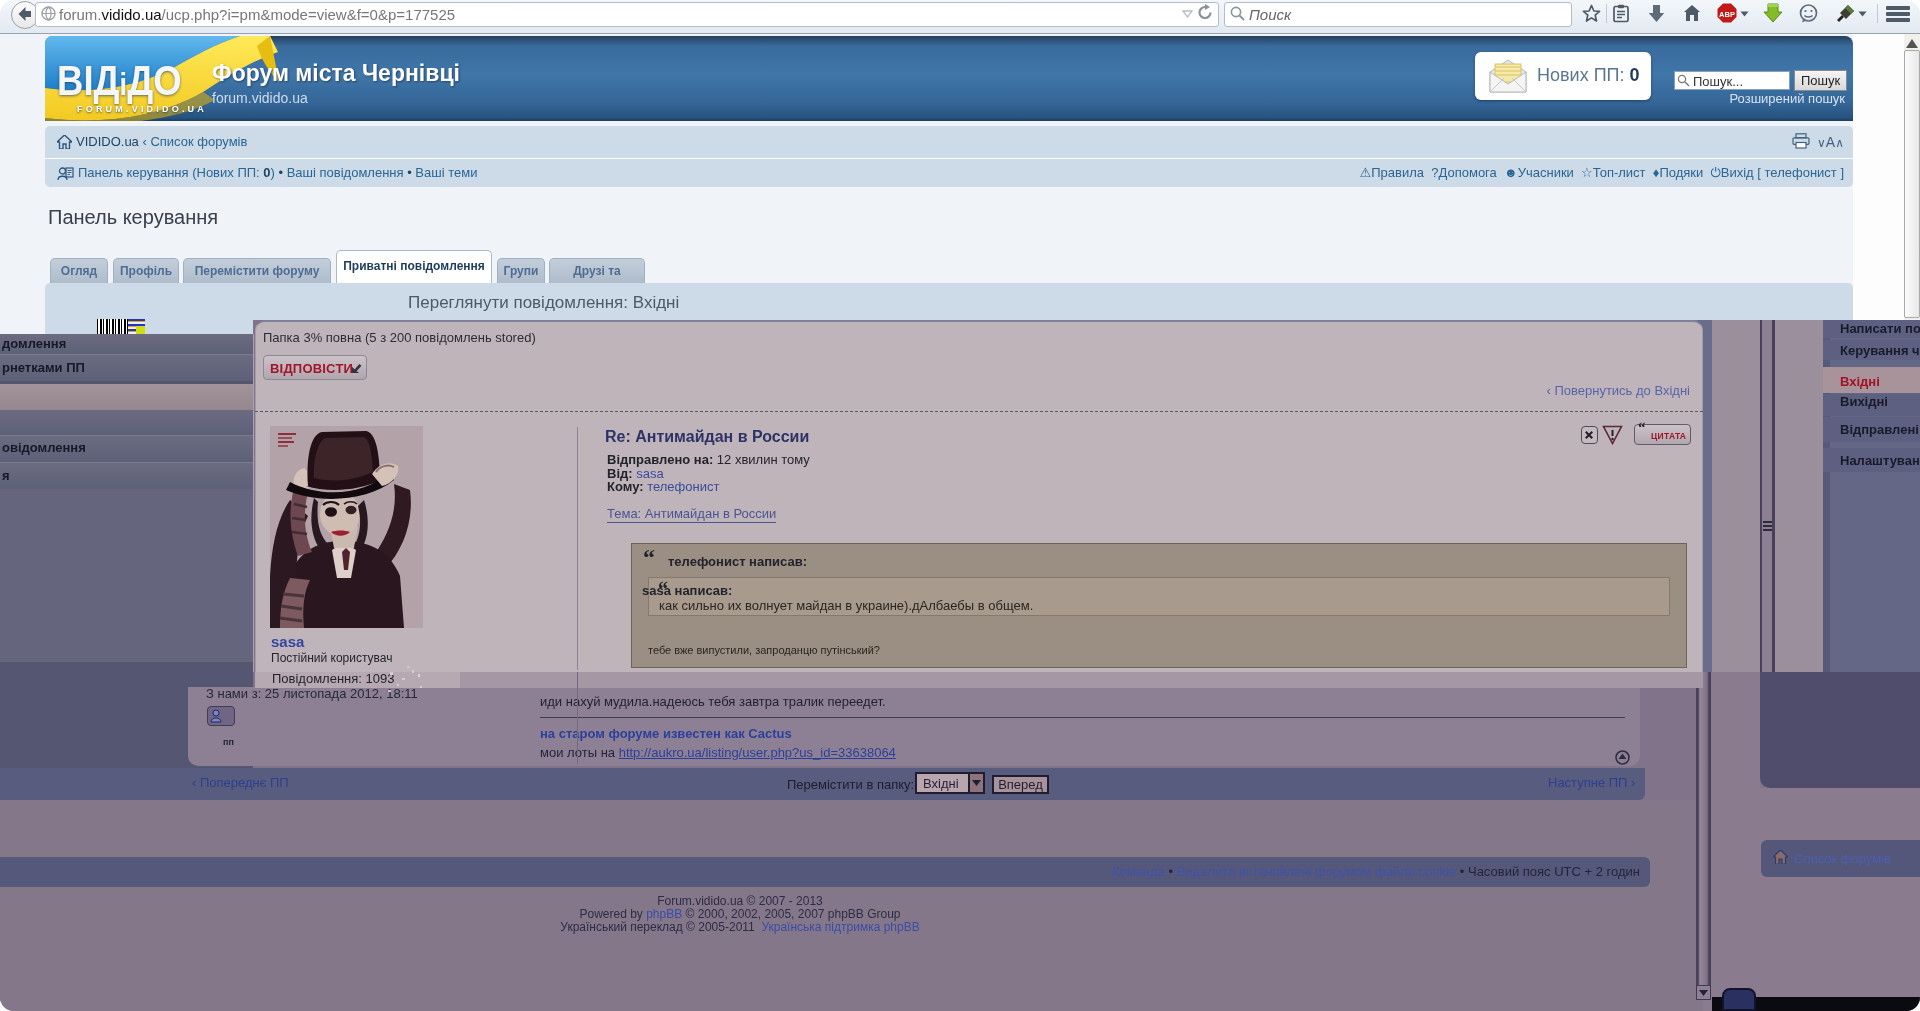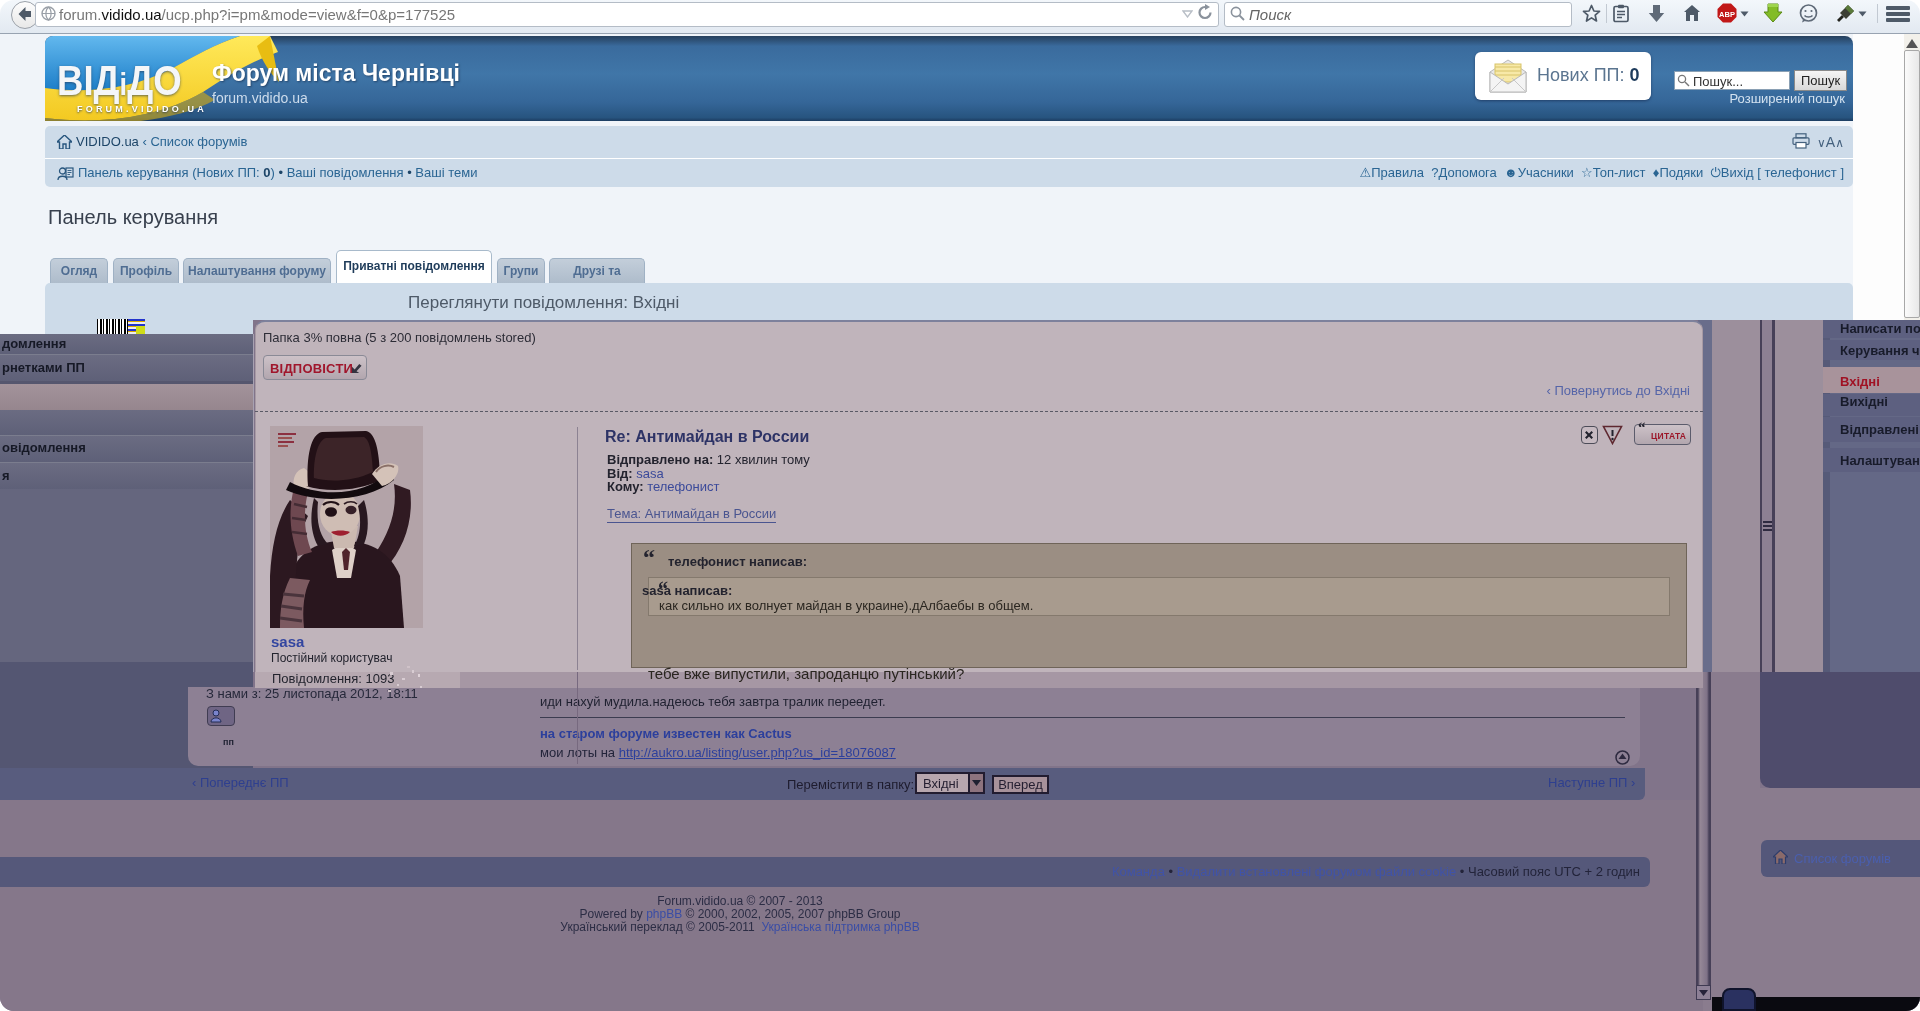--- a/index.html
+++ b/index.html
@@ -169,21 +169,21 @@
   <div class="ab" style="left:33px;top:39px;font-size:13px;color:#2a6593;">Панель керування (Нових ПП: <span style="color:#1d4568;font-weight:bold;">0</span>) <span style="color:#1d4568;">•</span> Ваші повідомлення <span style="color:#1d4568;">•</span> Ваші теми</div>
 
   <div class="ab" style="left:1290px;top:39px;width:509px;font-size:13px;color:#2a6593;text-align:right;">⚠Правила &nbsp;?Допомога &nbsp;☻Учасники &nbsp;☆Топ-лист &nbsp;♦Подяки &nbsp;⏻Вихід [ телефонист ]</div>
 </div>
 
 <div class="ab" style="left:48px;top:206px;font-size:20px;color:#38404e;">Панель керування</div>
 
 <div class="ab" id="tabs" style="left:0;top:250px;width:1920px;height:33px;">
   <div class="ab tab" style="left:50px;top:8px;width:58px;">Огляд</div>
   <div class="ab tab" style="left:113px;top:8px;width:66px;">Профіль</div>
-  <div class="ab tab" style="left:183px;top:8px;width:148px;">Налаштування форуму</div>
+  <div class="ab tab" style="left:183px;top:8px;width:148px;">Перемістити форуму</div>
   <div class="ab" style="left:336px;top:0px;width:156px;height:33px;background:#fff;border:1px solid #a8bacb;border-bottom:none;border-radius:5px 5px 0 0;box-sizing:border-box;font-size:12px;font-weight:bold;color:#1f3c5a;text-align:center;line-height:30px;">Приватні повідомлення</div>
   <div class="ab tab" style="left:497px;top:8px;width:48px;">Групи</div>
   <div class="ab tab" style="left:549px;top:8px;width:96px;">Друзі та Недруги</div>
 </div>
 
 <div class="ab" style="left:45px;top:283px;width:1808px;height:37px;background:#cddbe9;border-radius:5px 5px 0 0;"></div>
 <div class="ab" style="left:45px;top:320px;width:210px;height:14px;background:#cddbe9;"></div>
 <div class="ab" style="left:408px;top:293px;font-size:17px;color:#4e5a68;">Переглянути повідомлення: Вхідні</div>
 
 <div class="ab" style="left:0;top:334px;width:253px;height:677px;background:#80728a;"></div>
@@ -220,21 +220,21 @@
 <div class="ab" style="left:207px;top:706px;width:28px;height:20px;background:#6f6584;border:1px solid #403c52;border-radius:4px;box-sizing:border-box;"></div>
 <svg class="ab" style="left:210px;top:709px;" width="13" height="14" viewBox="0 0 13 14">
       <circle cx="6" cy="4" r="3" fill="#7a84cc" stroke="#232c54" stroke-width="1"></circle>
       <path d="M1 13 C1 7.5 11 7.5 11 13 Z" fill="#7a84cc" stroke="#232c54" stroke-width="1"></path>
     </svg>
 <div class="ab" style="left:223px;top:709px;font-size:9px;font-weight:bold;color:#1e2030;margin-top:28px;">пп</div>
 
 <div class="ab" style="left:540px;top:694px;font-size:13px;color:#1f2030;">иди нахуй мудила.надеюсь тебя завтра тралик переедет.</div>
 <div class="ab" style="left:540px;top:717px;width:1085px;height:1px;background:#3c3c50;"></div>
 <div class="ab" style="left:540px;top:726px;font-size:13px;font-weight:bold;color:#2c3f9c;">на старом форуме известен как Cactus</div>
-<div class="ab" style="left:540px;top:745px;font-size:13px;color:#23243a;">мои лоты на <span style="color:#2c3f9c;text-decoration:underline;">http://aukro.ua/listing/user.php?us_id=18076087</span></div>
+<div class="ab" style="left:540px;top:745px;font-size:13px;color:#23243a;">мои лоты на <span style="color:#2c3f9c;text-decoration:underline;">http://aukro.ua/listing/user.php?us_id=33638064</span></div>
 
 <svg class="ab" style="left:1615px;top:750px;" width="15" height="15" viewBox="0 0 15 15">
       <circle cx="7.5" cy="7.5" r="6.5" fill="#8d8094" stroke="#2e2a40" stroke-width="1.5"></circle>
       <path d="M7.5 3.5 L11.5 9 L3.5 9 Z" fill="#2e2a40"></path>
     </svg>
 
 <div class="ab" style="left:0;top:768px;width:1645px;height:32px;background:#585c7e;border-radius:0 0 6px 0;"></div>
 <div class="ab" style="left:192px;top:775px;font-size:13px;color:#2e3f8f;">‹ Попереднє ПП</div>
 <div class="ab" style="left:787px;top:777px;font-size:13px;color:#1e1c2e;">Перемістити в папку:</div>
 <div class="ab" style="left:915px;top:772px;width:70px;height:22px;background:#b7a6ae;border:2px solid #221c30;box-sizing:border-box;"></div>
@@ -383,18 +383,18 @@
 <div class="ab" style="left:607px;top:453px;font-size:13px;color:#23232e;line-height:13.5px;"><span class="b">Відправлено на:</span> 12 хвилин тому<br><span class="b">Від:</span> <span style="color:#3b4a9a;">sasa</span><br><span class="b">Кому:</span> <span style="color:#3b4a9a;">телефонист</span></div>
 <div class="ab" style="left:607px;top:506px;font-size:13px;color:#4a5590;border-bottom:1px solid #4a5590;padding-bottom:1px;">Тема: Антимайдан в России</div>
 
 <div class="ab" style="left:631px;top:543px;width:1056px;height:125px;background:#9b8e83;border:1px solid #6f6459;box-sizing:border-box;"></div>
 <div class="ab" style="left:643px;top:544px;font-size:24px;font-weight:bold;color:#23232e;font-family:'Liberation Serif',serif;">“</div>
 <div class="ab" style="left:668px;top:554px;font-size:13px;font-weight:bold;color:#23232e;">телефонист написав:</div>
 <div class="ab" style="left:648px;top:577px;width:1022px;height:39px;background:#a89b8e;border:1px solid #84796d;box-sizing:border-box;"></div>
 <div class="ab" style="left:658px;top:578px;font-size:20px;font-weight:bold;color:#23232e;font-family:'Liberation Serif',serif;">“</div>
 <div class="ab" style="left:642px;top:583px;font-size:13px;font-weight:bold;color:#23232e;">sasa написав:</div>
 <div class="ab" style="left:659px;top:598px;font-size:13px;color:#2a2620;">как сильно их волнует майдан в украине).дАлбаебы в общем.</div>
-<div class="ab" style="left:648px;top:665px;font-size:15px;color:#2a2620;">тебе вже випустили, запроданцю путінський?</div>
+<div class="ab" style="left:648px;top:644px;font-size:11px;color:#2a2620;">тебе вже випустили, запроданцю путінський?</div>
 
 </div>
 <style>
 .tab{height:25px;background:linear-gradient(#c3ceda,#aebccb);border:1px solid #9fb1c4;border-bottom:none;border-radius:5px 5px 0 0;box-sizing:border-box;font-size:12px;font-weight:bold;color:#4f6d92;text-align:center;line-height:24px;}
 </style>
 
 </body></html>

